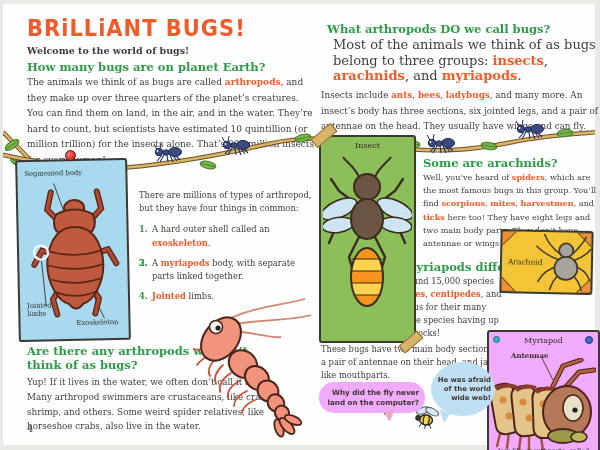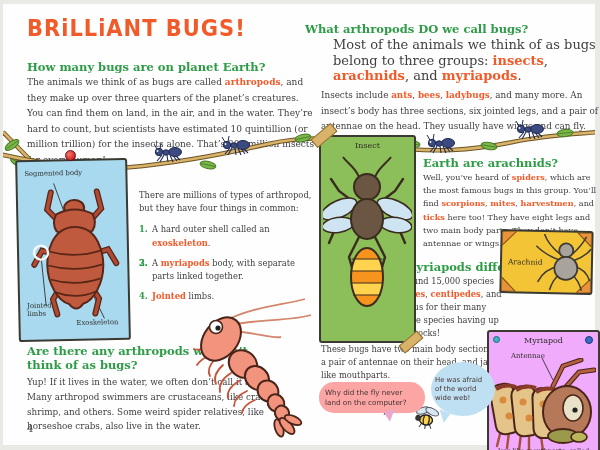--- a/index.html
+++ b/index.html
@@ -12,22 +12,22 @@
   .subtitle{font-size:9.5px;font-weight:bold;color:#3c3c3c;}
   .gh{font-size:11.5px;color:#2e9c47;line-height:14px;}
   .body{font-size:9px;line-height:15.5px;color:#3f3f3f;}
   .body-sm{font-size:8.4px;line-height:13.2px;color:#3f3f3f;}
   .hl{color:#f15a29;font-weight:bold;}
   .num{color:#2e9c47;font-weight:bold;position:absolute;left:0;top:0;}
   .li{position:relative;padding-left:13px;margin-bottom:7px;}
   .card{border:2px solid #3a3a33;border-radius:3px;box-sizing:border-box;z-index:2;}
   .cardlabel{font-size:8px;color:#2f2f28;text-align:center;}
   .minilabel{font-size:6.8px;line-height:8px;color:#2f2f28;}
-  .bubble{z-index:4;font-family:"DejaVu Sans",sans-serif;font-weight:normal;color:#433;text-align:left;}
-  .bubble-pink{background:#fca5a5;border-radius:15px;font-size:7.2px;line-height:9.5px;display:flex;align-items:center;justify-content:center;padding:2px 6px;box-sizing:border-box;}
+  .bubble{z-index:4;font-family:"DejaVu Sans",sans-serif;font-weight:bold;color:#433;text-align:right;}
+  .bubble-pink{background:#f0abfc;border-radius:15px;font-size:7.2px;line-height:9.5px;display:flex;align-items:center;justify-content:center;padding:2px 6px;box-sizing:border-box;}
   .bubble-pink::after{content:"";position:absolute;left:62%;bottom:-8px;width:0;height:0;border-top:11px solid #e9a8cc;border-left:3px solid transparent;border-right:9px solid transparent;transform:rotate(-18deg);}
   .bubble-blue{background:#bfe0f2;border-radius:50%;font-size:6.9px;line-height:9px;display:flex;align-items:center;justify-content:center;padding:4px;box-sizing:border-box;}
   .bubble-blue::after{content:"";position:absolute;left:10%;bottom:-6px;width:0;height:0;border-top:11px solid #bfe0f2;border-right:3px solid transparent;border-left:9px solid transparent;transform:rotate(22deg);}
   .pagenum{font-size:10px;color:#3f3f3f;}
   svg{display:block;}
   .z1{z-index:1;} .z3{z-index:3;}
 </style>
 </head>
 <body>
 
@@ -72,20 +72,21 @@
     <use href="#ant" transform="translate(165,157)"></use>
     <use href="#ant" transform="translate(233,150)"></use>
     <use href="#ant" transform="translate(438,148)"></use>
     <use href="#ant" transform="translate(527,134)"></use>
 
     <use href="#fly" transform="translate(386,402) rotate(-8)"></use>
     <use href="#fly" transform="translate(423,416) rotate(8)"></use>
   </svg>
 
   <h1 class="abs title" style="left:24px;top:12px;">BRiLLiANT BUGS!</h1>
+  <p class="abs subtitle" style="left:24px;top:41px;">Welcome to the world of bugs!</p>
 
   <h2 class="abs gh" style="left:24px;top:56px;">How many bugs are on planet Earth?</h2>
   <p class="abs body" style="left:24px;top:71px;width:290px;">The animals we think of as bugs are called <span class="hl">arthropods</span>, and they make up over three quarters of the planet’s creatures. You can find them on land, in the air, and in the water. They’re hard to count, but scientists have estimated 10 quintillion (or million trillion) for the insects alone. That’s 200 million insects for every human!</p>
 
   <div class="abs card" style="left:14px;top:155px;width:112px;height:182px;background:#a9d9ef;transform:rotate(-1.2deg);">
     <svg class="abs" style="left:0;top:0;width:108px;height:178px;" viewBox="0 0 108 178">
 
       <path d="M36,22 L58,86 M26,144 L22,96 M84,158 L62,110" stroke="#333" stroke-width="0.9"></path>
 
       <g stroke="#5a2618" stroke-width="6" stroke-linecap="round" fill="none">
@@ -158,21 +159,21 @@
     <ellipse cx="97" cy="106" rx="9" ry="8" transform="rotate(55 97 106)" fill="#f2937d" stroke="#4a2418" stroke-width="2"></ellipse>
     <ellipse cx="103" cy="116" rx="7.5" ry="7" transform="rotate(60 103 116)" fill="#f2937d" stroke="#4a2418" stroke-width="2"></ellipse>
 
     <ellipse cx="100" cy="131" rx="9" ry="4" transform="rotate(72 100 131)" fill="#f2937d" stroke="#4a2418" stroke-width="1.8"></ellipse>
     <ellipse cx="108" cy="129" rx="10" ry="4.5" transform="rotate(48 108 129)" fill="#f2937d" stroke="#4a2418" stroke-width="1.8"></ellipse>
     <ellipse cx="114" cy="123" rx="9" ry="4" transform="rotate(24 114 123)" fill="#f2937d" stroke="#4a2418" stroke-width="1.8"></ellipse>
   </svg>
 
   <div class="abs pagenum" style="left:24px;top:419px;">4</div>
 
-  <h2 class="abs gh" style="left:302px;top:18px;">What arthropods DO we call bugs?</h2>
+  <h2 class="abs gh" style="left:324px;top:18px;">What arthropods DO we call bugs?</h2>
   <p class="abs body" style="left:330px;top:33px;width:278px;font-size:13px;">Most of the animals we think of as bugs belong to three groups: <span class="hl">insects</span>, <span class="hl">arachnids</span>, and <span class="hl">myriapods</span>.</p>
 
   <p class="abs body" style="left:318px;top:84px;width:278px;font-size:8.8px;">Insects include <span class="hl">ants</span>, <span class="hl">bees</span>, <span class="hl">ladybugs</span>, and many more. An insect’s body has three sections, six jointed legs, and a pair of antennae on the head. They usually have wings and can fly. Now scoot along!</p>
 
   <div class="abs card" style="left:316px;top:131px;width:97px;height:208px;background:#8cbe5a;">
     <div class="abs" style="left:-10px;top:-7px;width:24px;height:9px;background:#d9b36a;border:1px solid #8a6a2a;transform:rotate(-40deg);"></div>
     <div class="abs cardlabel" style="left:0;top:4px;width:100%;">Insect</div>
     <svg class="abs" style="left:2px;top:14px;width:89px;height:188px;" viewBox="0 0 89 188">
       <path d="M36,26 C32,16 24,12 20,6 M52,26 C56,16 64,12 68,6" stroke="#3a2c1e" stroke-width="2" fill="none"></path>
 
@@ -202,21 +203,21 @@
         <rect x="26" y="120" width="36" height="12" fill="#f7941d"></rect>
         <rect x="26" y="132" width="36" height="12" fill="#ffd34d"></rect>
         <rect x="26" y="144" width="36" height="14" fill="#f7941d"></rect>
       </g>
       <ellipse cx="44" cy="126" rx="16" ry="29" fill="none" stroke="#3a2c1e" stroke-width="2"></ellipse>
       <path d="M28.5,108 L59.5,108 M28,120 L60,120 M28,132 L60,132 M30,144 L58,144" stroke="#3a2c1e" stroke-width="1.2"></path>
     </svg>
     <div class="abs" style="right:-9px;bottom:-6px;width:22px;height:8px;background:#d9b36a;border:1px solid #8a6a2a;transform:rotate(-40deg);"></div>
   </div>
 
-  <h2 class="abs gh" style="left:420px;top:152px;">Earth are arachnids?</h2>
+  <h2 class="abs gh" style="left:420px;top:152px;">Some are arachnids?</h2>
   <p class="abs" style="left:420px;top:167px;width:174px;font-size:8.1px;line-height:13.2px;color:#3f3f3f;">Well, you’ve heard of <span class="hl">spiders</span>, which are the most famous bugs in this group. You’ll find <span class="hl">scorpions</span>, <span class="hl">mites</span>, <span class="hl">harvestmen</span>, and <span class="hl">ticks</span> here too! They have eight legs and two main body parts. They don’t have antennae or wings.</p>
 
   <div class="abs card" style="left:497px;top:226px;width:93px;height:64px;background:#f3c436;transform:rotate(1.2deg);">
     <svg class="abs" style="left:0;top:0;width:89px;height:60px;" viewBox="0 0 89 60">
 
       <path d="M0,0 L14,0 L0,14 Z M89,0 L75,0 L89,14 Z M0,60 L14,60 L0,46 Z M89,60 L75,60 L89,46 Z" fill="#e8923a" stroke="#7a4a14" stroke-width="1"></path>
 
       <g stroke="#3f3a33" stroke-width="1.5" fill="none">
         <path d="M58,22 C48,14 44,8 42,2"></path>
           <path d="M58,28 C46,24 40,20 34,14"></path>
@@ -279,20 +280,20 @@
       </g>
       <path d="M5,31 q10,-6 20,-2 M25,32 q10,-6 20,-2 M45,34 q10,-6 20,-2" stroke="#8a3a2a" stroke-width="4" fill="none"></path>
 
       <ellipse cx="76" cy="54" rx="24" ry="26" fill="#b5795a" stroke="#4a2418" stroke-width="2"></ellipse>
       <ellipse cx="82" cy="50" rx="10" ry="13" fill="#e8e3c8" stroke="#4a2418" stroke-width="1.5"></ellipse>
       <circle cx="84" cy="52" r="2.6" fill="#222"></circle>
 
       <ellipse cx="72" cy="78" rx="15" ry="7" fill="#9a9a4a" stroke="#4a2418" stroke-width="1.8"></ellipse>
       <ellipse cx="88" cy="79" rx="8" ry="5" fill="#b8b85a" stroke="#4a2418" stroke-width="1.6"></ellipse>
     </svg>
-    <div class="abs minilabel" style="left:22px;top:20px;font-size:7px;">Antennae</div>
+    <div class="abs minilabel" style="left:22px;top:20px;font-size:7px;font-weight:bold;">Antennae</div>
     <div class="abs minilabel" style="left:0;bottom:13px;width:100%;text-align:center;font-size:6.6px;line-height:8px;padding:0 8px;box-sizing:border-box;">Jaw-like mouthparts, called mandibles</div>
   </div>
 
   <div class="abs bubble bubble-pink" style="left:316px;top:378px;width:106px;height:31px;">Why did the fly never land on the computer?</div>
   <div class="abs bubble bubble-blue" style="left:428px;top:358px;width:64px;height:54px;">He was afraid of the world wide web!</div>
 
 </div>
 
 </body></html>

